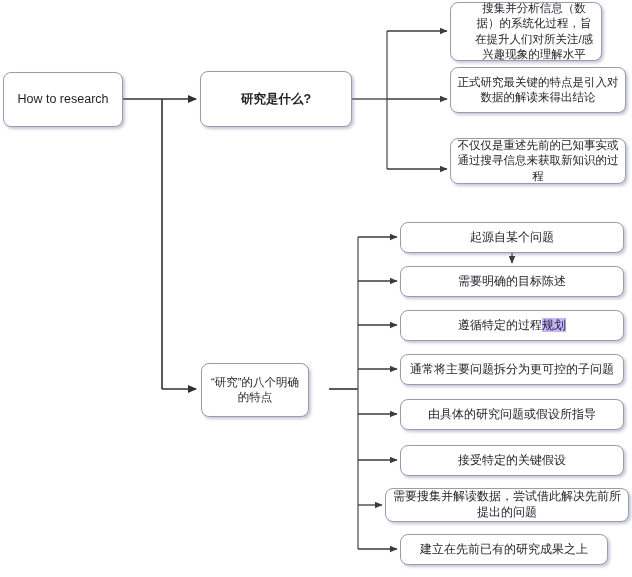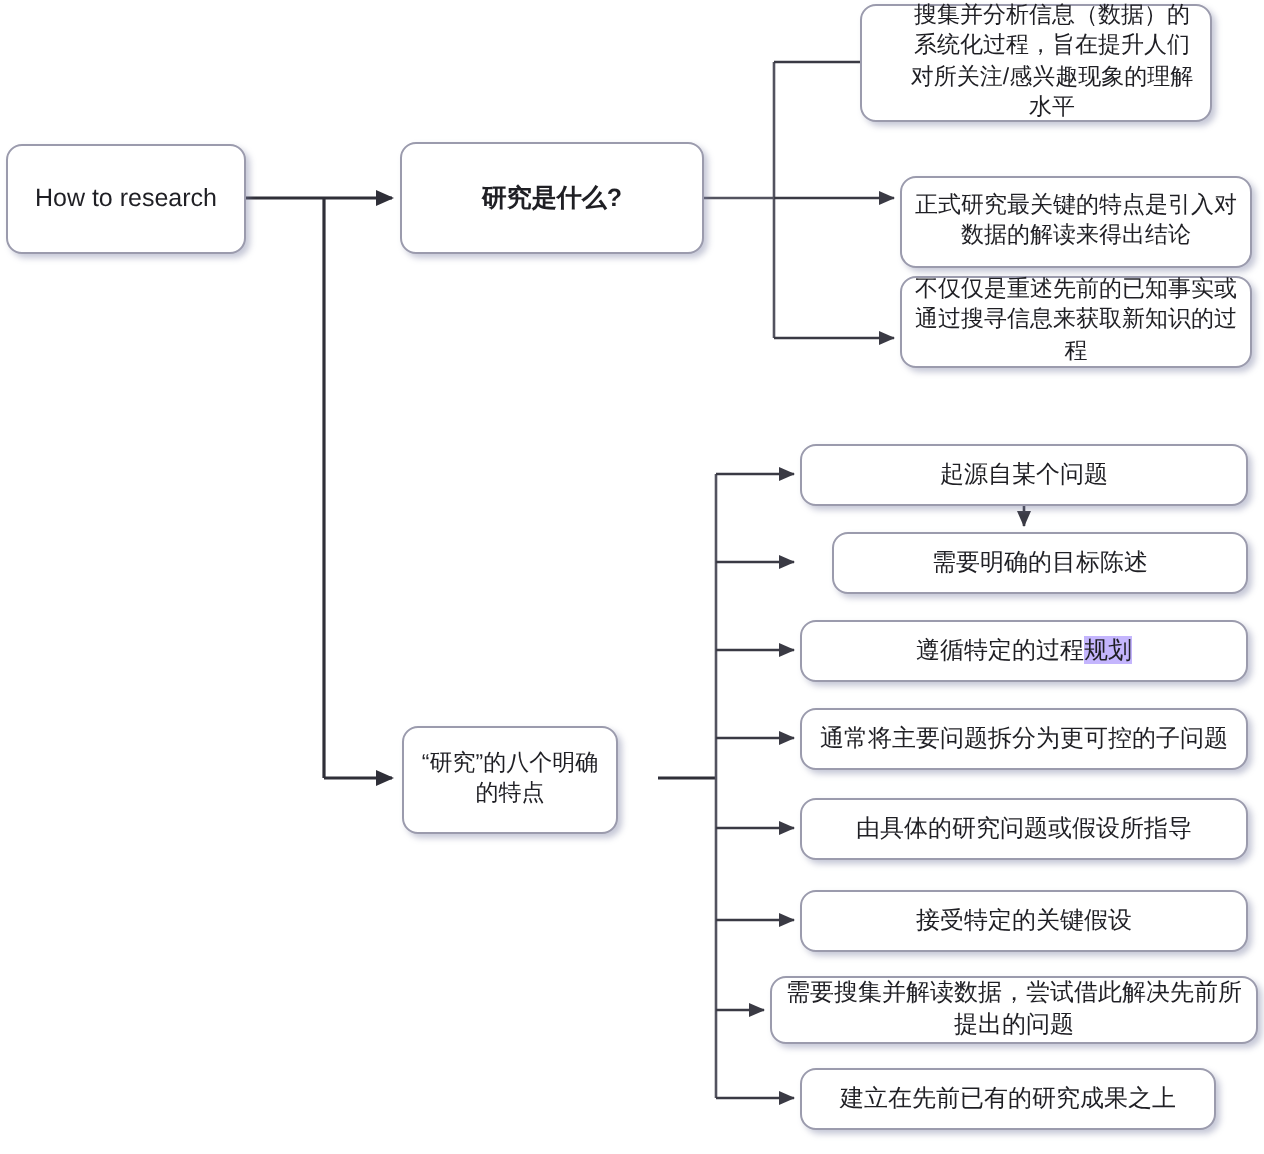--- a/index.html
+++ b/index.html
@@ -115,38 +115,38 @@
   </svg>
 
   <div class="node root-node" style="left:3px; top:72px; width:120px; height:55px;">
     <span>How to research</span>
   </div>
 
   <div class="node q-node" style="left:200px; top:71px; width:152px; height:56px;">
     <span>研究是什么?</span>
   </div>
 
-  <div class="node def-node" style="left:430px; top:2px; width:176px; height:59px;padding-left:22px;">
+  <div class="node def-node" style="left:450px; top:2px; width:152px; height:59px;padding-left:22px;">
     <span>搜集并分析信息（数据）的系统化过程，旨在提升人们对所关注/感兴趣现象的理解水平</span>
   </div>
-  <div class="node def-node" style="left:450px; top:88px; width:176px; height:46px;">
+  <div class="node def-node" style="left:450px; top:67px; width:176px; height:46px;">
     <span>正式研究最关键的特点是引入对数据的解读来得出结论</span>
   </div>
   <div class="node def-node" style="left:450px; top:138px; width:176px; height:46px;">
     <span>不仅仅是重述先前的已知事实或通过搜寻信息来获取新知识的过程</span>
   </div>
 
   <div class="node feat-root-node" style="left:201px; top:363px; width:108px; height:54px;">
     <span>“研究”的八个明确的特点</span>
   </div>
 
   <div class="node feat-node" style="left:400px; top:222px; width:224px; height:31px;">
     <span>起源自某个问题</span>
   </div>
-  <div class="node feat-node" style="left:416px; top:266px; width:208px; height:31px;">
+  <div class="node feat-node" style="left:400px; top:266px; width:224px; height:31px;">
     <span>需要明确的目标陈述</span>
   </div>
   <div class="node feat-node" style="left:400px; top:310px; width:224px; height:31px;">
     <span>遵循特定的过程<mark class="hl">规划</mark></span>
   </div>
   <div class="node feat-node" style="left:400px; top:354px; width:224px; height:31px;">
     <span>通常将主要问题拆分为更可控的子问题</span>
   </div>
   <div class="node feat-node" style="left:400px; top:399px; width:224px; height:31px;">
     <span>由具体的研究问题或假设所指导</span>

